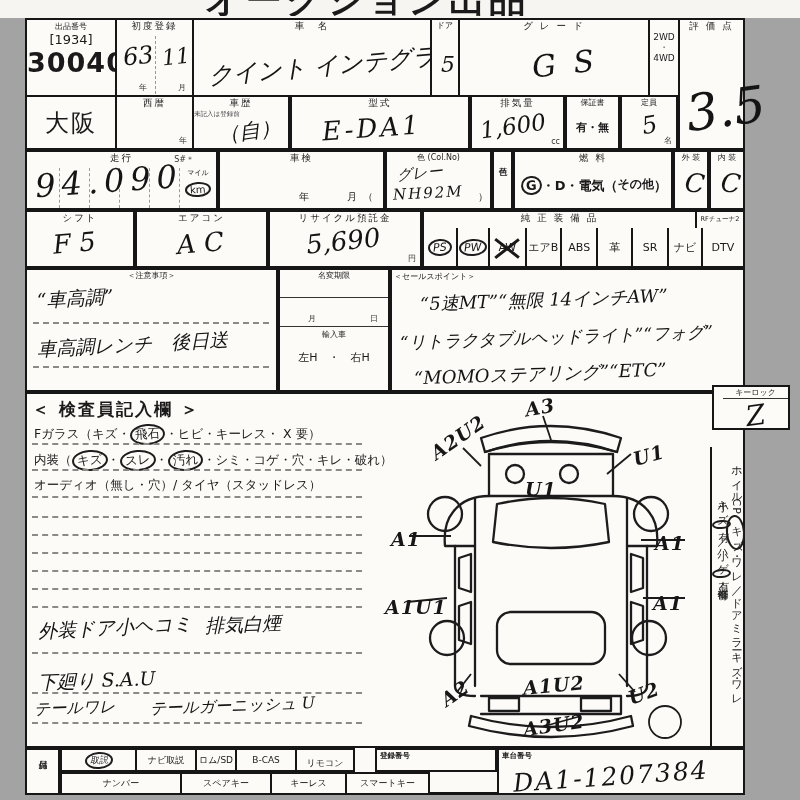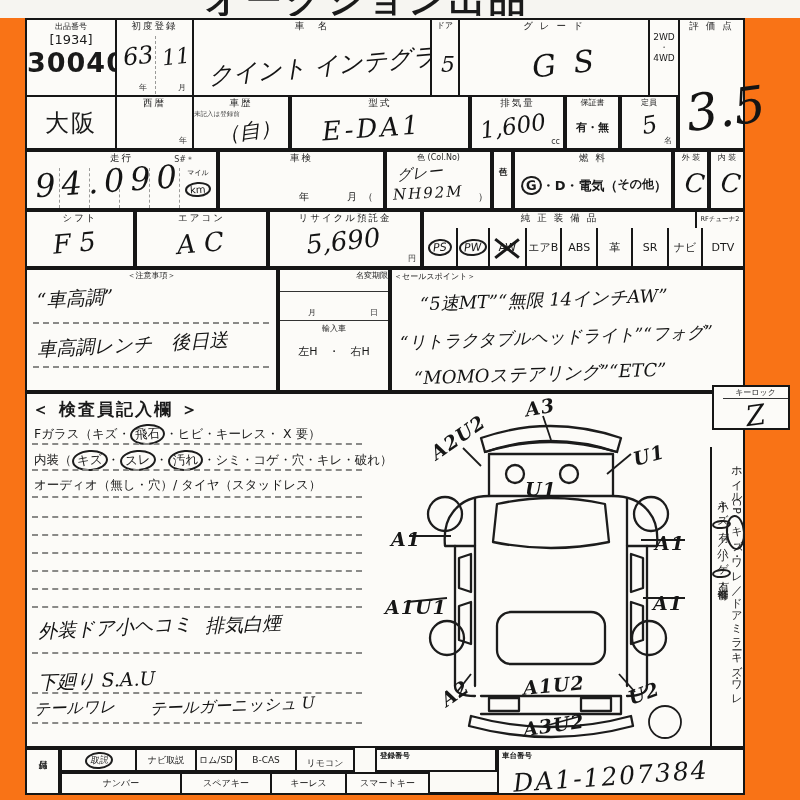--- a/index.html
+++ b/index.html
@@ -1,17 +1,17 @@
 <!DOCTYPE html>
 <html><head>
 <meta charset="utf-8">
 <style>
   html,body{margin:0;padding:0;}
   body{width:800px;height:800px;background:#c7c6c3;font-family:"DejaVu Sans",sans-serif;color:#1a1a1a;}
-  .page{position:relative;width:800px;height:800px;overflow:hidden;background:#f97316;text-decoration:underline;}
+  .page{position:relative;width:800px;height:800px;overflow:hidden;background:#a3a3a3;text-decoration:underline;}
   .paper-top{position:absolute;left:0;top:0;width:800px;height:18px;background:#f6f5f1;}
   .sheet{position:absolute;left:25px;top:18px;width:718px;height:777px;background:#fbfaf6;border:3px solid #141414;box-sizing:border-box;}
   .cell{position:absolute;border:2px solid #161616;box-sizing:border-box;background:#fcfbf8;}
   .hdr{font-size:9.5px;letter-spacing:2px;text-align:center;color:#222;white-space:nowrap;overflow:hidden;}
   .hdr-sm{font-size:8px;letter-spacing:0;}
   .hw{font-style:italic;font-family:"DejaVu Serif","DejaVu Sans",serif;color:#141414;white-space:nowrap;}
   .circ{display:inline-block;border:2px solid #1d1d1d;border-radius:50%;padding:0 3px;transform:rotate(-4deg);}
   .tinylbl{font-size:8px;color:#333;}
   .vtext{writing-mode:vertical-rl;text-orientation:mixed;}
   .dash{position:absolute;border-top:2px dashed #8a8a88;}
@@ -219,21 +219,21 @@
 
   <div class="cell" style="left:25px;top:268px;width:253px;height:124px;">
     <div class="hdr hdr-sm">＜注意事項＞</div>
     <div class="hw" style="position:absolute;left:10px;top:16px;font-size:19px;transform:rotate(-3deg);">“車高調”</div>
     <div class="dash" style="left:6px;top:52px;width:236px;"></div>
     <div class="hw" style="position:absolute;left:10px;top:62px;font-size:19px;transform:rotate(-3deg);">車高調レンチ　後日送</div>
     <div class="dash" style="left:6px;top:96px;width:236px;"></div>
   </div>
 
   <div class="cell" style="left:278px;top:268px;width:112px;height:124px;">
-    <div class="hdr hdr-sm" style="border-bottom:1.5px solid #333;padding-bottom:10px;text-align:right;">名変期限</div>
+    <div class="hdr hdr-sm" style="border-bottom:1.5px solid #333;padding-bottom:16px;">名変期限</div>
     <div style="position:relative;height:28px;border-bottom:1.5px solid #333;">
       <span class="tinylbl" style="position:absolute;left:28px;bottom:2px;">月</span>
       <span class="tinylbl" style="position:absolute;right:10px;bottom:2px;">日</span>
     </div>
     <div class="hdr hdr-sm" style="padding-top:2px;">輸入車</div>
     <div style="font-size:11px;text-align:center;padding-top:10px;">左H　・　右H</div>
   </div>
 
   <div class="cell" style="left:390px;top:268px;width:355px;height:124px;">
     <div style="font-size:8px;padding:1px 2px;">＜セールスポイント＞</div>

